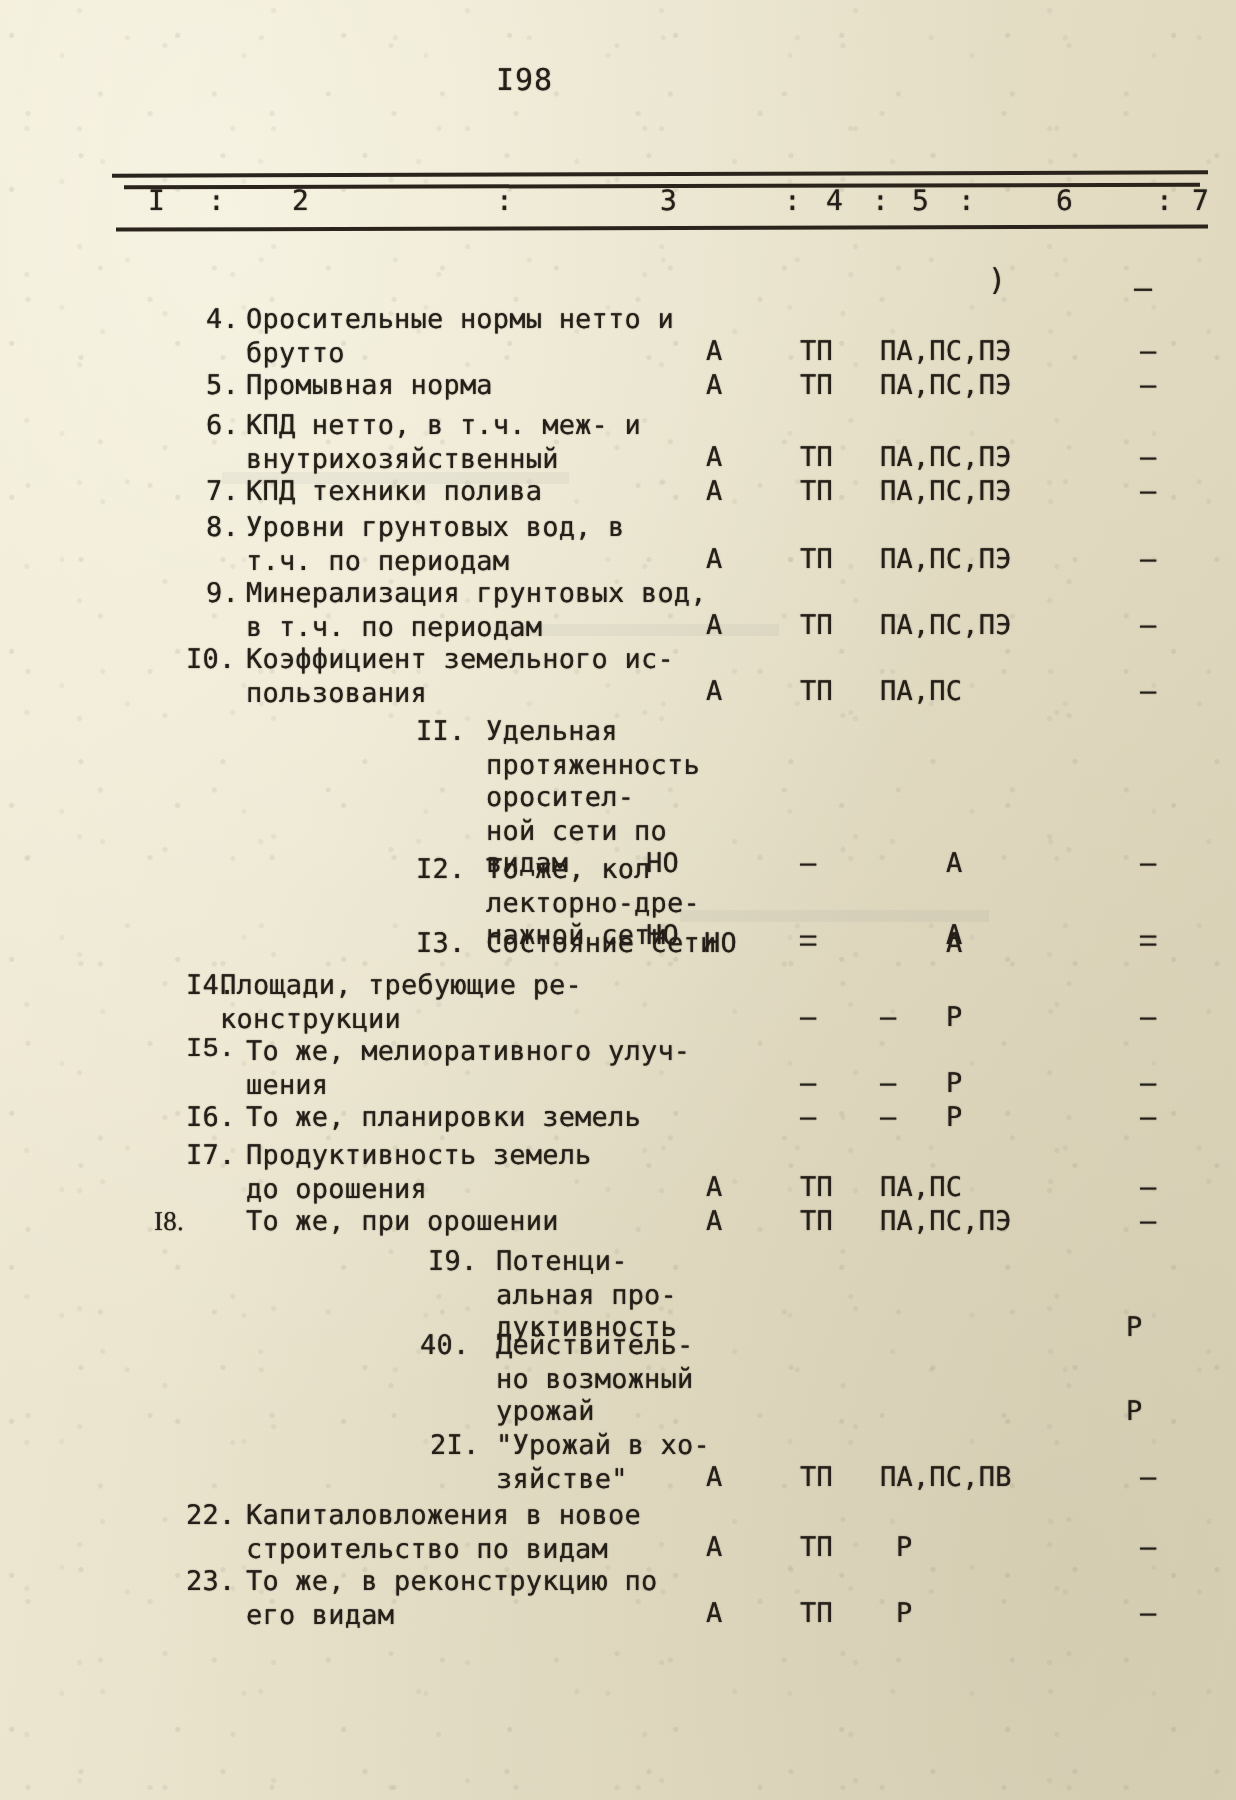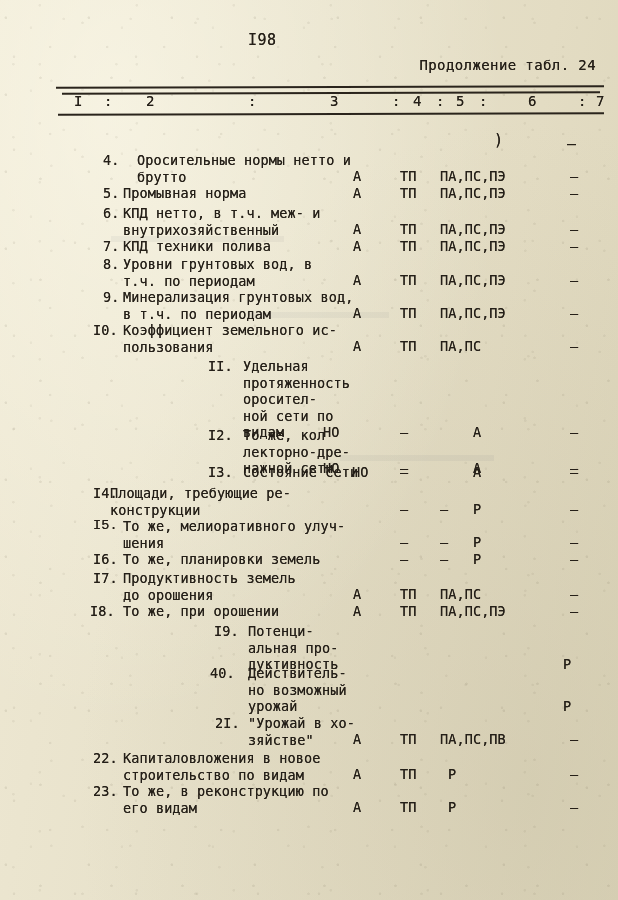--- a/index.html
+++ b/index.html
@@ -144,21 +144,20 @@
 </style>
 </head>
 <body>
 
 <div class="page">
 
   <div class="ghost"></div>
 
   <div class="page-number ink">I98</div>
 
-  <div class="tbl-cont ink">Продолжение табл. 24</div>
 
   <div class="rule rule-top1"></div>
   <div class="rule rule-top2"></div>
   <div class="rule rule-bot"></div>
 
   <div class="colhead" id="colhead">
       <span class="ink" style="left: 74px;">I</span>
       <span class="ink" style="left: 104px;">:</span>
       <span class="ink" style="left: 146px;">2</span>
       <span class="ink" style="left: 248px;">:</span>
@@ -172,21 +171,21 @@
       <span class="ink" style="left: 578px;">:</span>
       <span class="ink" style="left: 596px;">7</span>
     </div>
 
   <div class="stray-paren ink">)</div>
   <div class="stray-dash ink">–</div>
 
   <div class="rows" id="rows">
       <div class="row" style="top: 152px;">
         <div class="r-num ink" style="left: 103px;">4.</div>
-        <div class="r-text ink" style="left: 137px;">Оросительные нормы нетто и
+        <div class="r-text ink" style="left: 123px;">Оросительные нормы нетто и
 брутто</div>
         <div class="cell ink" style="left: 353px; top: 16px;">А</div>
         <div class="cell ink" style="left: 400px; top: 16px;">ТП</div>
         <div class="cell ink" style="left: 440px; top: 16px;">ПА,ПС,ПЭ</div>
         <div class="cell ink" style="left: 570px; top: 16px;">–</div>
       </div>
       <div class="row" style="top: 185px;">
         <div class="r-num ink" style="left: 103px;">5.</div>
         <div class="r-text ink" style="left: 123px;">Промывная норма</div>
         <div class="cell ink" style="left: 353px; top: 0px;">А</div>
@@ -297,21 +296,21 @@
       <div class="row" style="top: 570px;">
         <div class="r-num ink" style="left: 93px;">I7.</div>
         <div class="r-text ink" style="left: 123px;">Продуктивность земель
 до орошения</div>
         <div class="cell ink" style="left: 353px; top: 16px;">А</div>
         <div class="cell ink" style="left: 400px; top: 16px;">ТП</div>
         <div class="cell ink" style="left: 440px; top: 16px;">ПА,ПС</div>
         <div class="cell ink" style="left: 570px; top: 16px;">–</div>
       </div>
       <div class="row" style="top: 603px;">
-        <div class="r-num ink" style="left: 90px;">I8.</div>
+        <div class="r-num ink" style="left: 77px; font-family: Liberation Serif, serif;">I8.</div>
         <div class="r-text ink" style="left: 123px;">То же, при орошении</div>
         <div class="cell ink" style="left: 353px; top: 0px;">А</div>
         <div class="cell ink" style="left: 400px; top: 0px;">ТП</div>
         <div class="cell ink" style="left: 440px; top: 0px;">ПА,ПС,ПЭ</div>
         <div class="cell ink" style="left: 570px; top: 0px;">–</div>
       </div>
       <div class="row" style="top: 623px;">
         <div class="r-num ink" style="left: 214px;">I9.</div>
         <div class="r-text ink" style="left: 248px;">Потенци-
 альная про-

